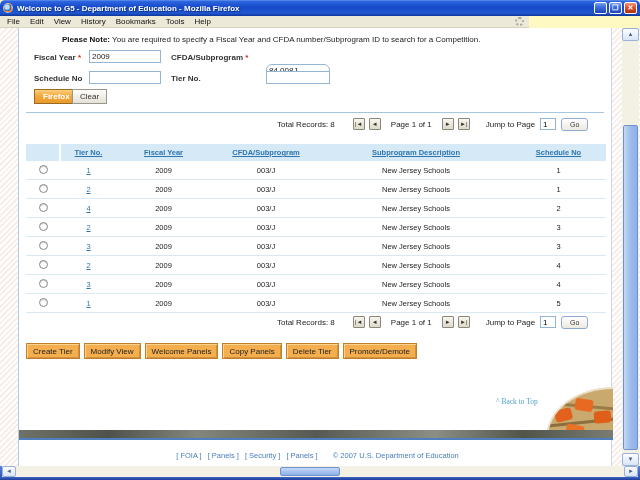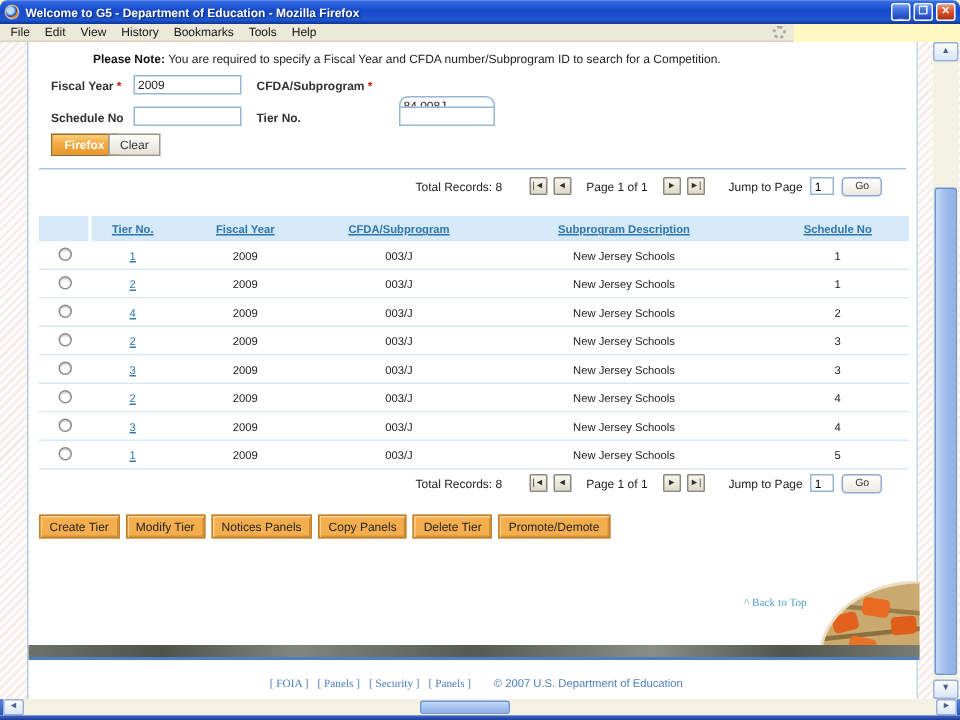--- a/index.html
+++ b/index.html
@@ -146,21 +146,21 @@
   .greybar {
     position: absolute; left: 0; top: 402px; width: 594px; height: 8px;
     background: linear-gradient(90deg, #6E7268, #4E524A 15%, #82867C 30%, #565A52 50%, #8A8E84 70%, #505449 85%, #787C72);
   }
   .blueline { position: absolute; left: 0; top: 410px; width: 594px; height: 2px; background: #4D7FBE; }
 
   .footerlinks {
     position: absolute; left: 0; top: 423px; width: 594px; text-align: center;
     font-size: 7.5px; color: var(--footer-blue, #4A7EBB); white-space: nowrap;
   }
-  .footerlinks .flink { margin: 0 3px; cursor: pointer; color: var(--footer-blue, #4A7EBB); font-family: Liberation Serif, serif; }
+  .footerlinks .flink { margin: 0 3px; cursor: pointer; color: var(--footer-blue, #4A7EBB); }
   .footerlinks .copyright { margin-left: 10px; }
 
   
   .vscroll { position: absolute; left: 622px; top: 0; width: 17px; height: 438px; background: #F3F1E4; }
   .sbtn {
     position: absolute; left: 0; width: 17px; height: 13px;
     background: linear-gradient(180deg, #FDFDFD, #D7E5F7);
     border: 1px solid #9AB0D8; border-radius: 2px;
     font-size: 6px; line-height: 11px; text-align: center; color: #4D6185; padding: 0;
   }
@@ -346,22 +346,22 @@
         <button class="pg-btn"><span>►</span></button>
         <button class="pg-btn"><span>►|</span></button>
         <span class="jumplabel">Jump to Page</span>
         <input class="jump-input" value="1" style="">
         <button class="btn-go">Go</button>
       </div>
 
       <div class="actions">
 
       <button class="act-btn">Create Tier</button>
-          <button class="act-btn">Modify Tier</button>
-          <button class="act-btn">Notices Panels</button>
+          <button class="act-btn">Modify View</button>
+          <button class="act-btn">Welcome Panels</button>
           <button class="act-btn">Copy Panels</button>
           <button class="act-btn">Delete Tier</button>
           <button class="act-btn">Promote/Demote</button>
         </div>
 
       <a class="backtotop">^ Back to Top</a>
 
       <div class="chairs">
         <i class="dk2"></i>
           <i class="dk1"></i>

